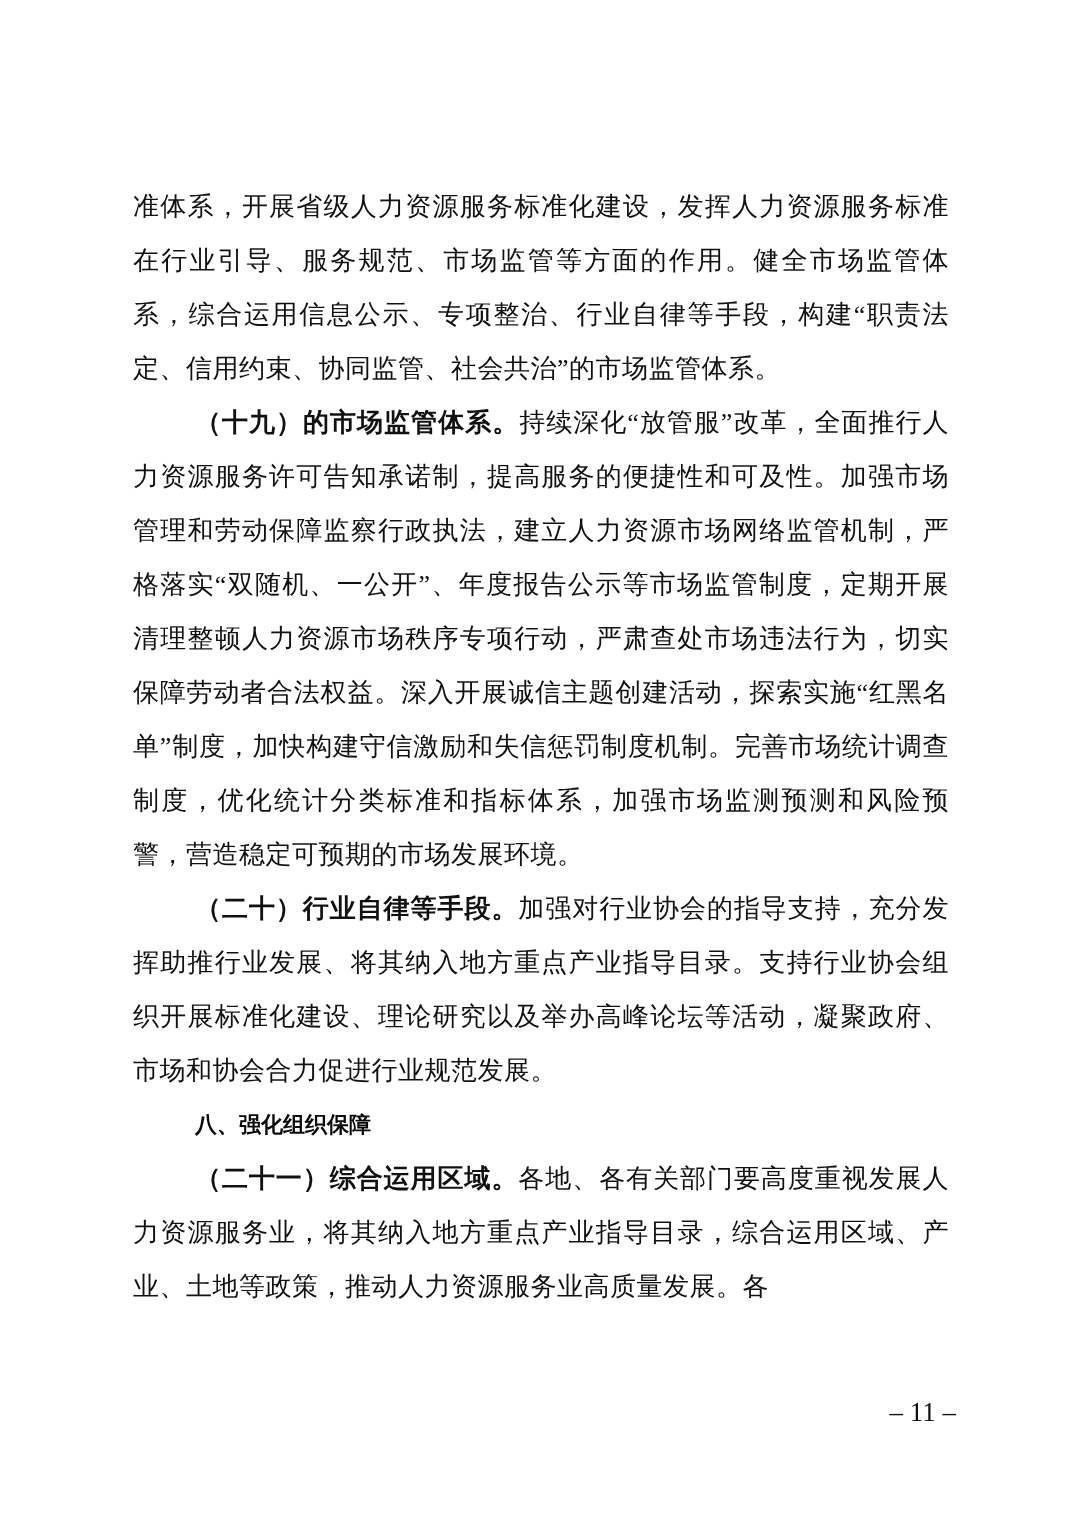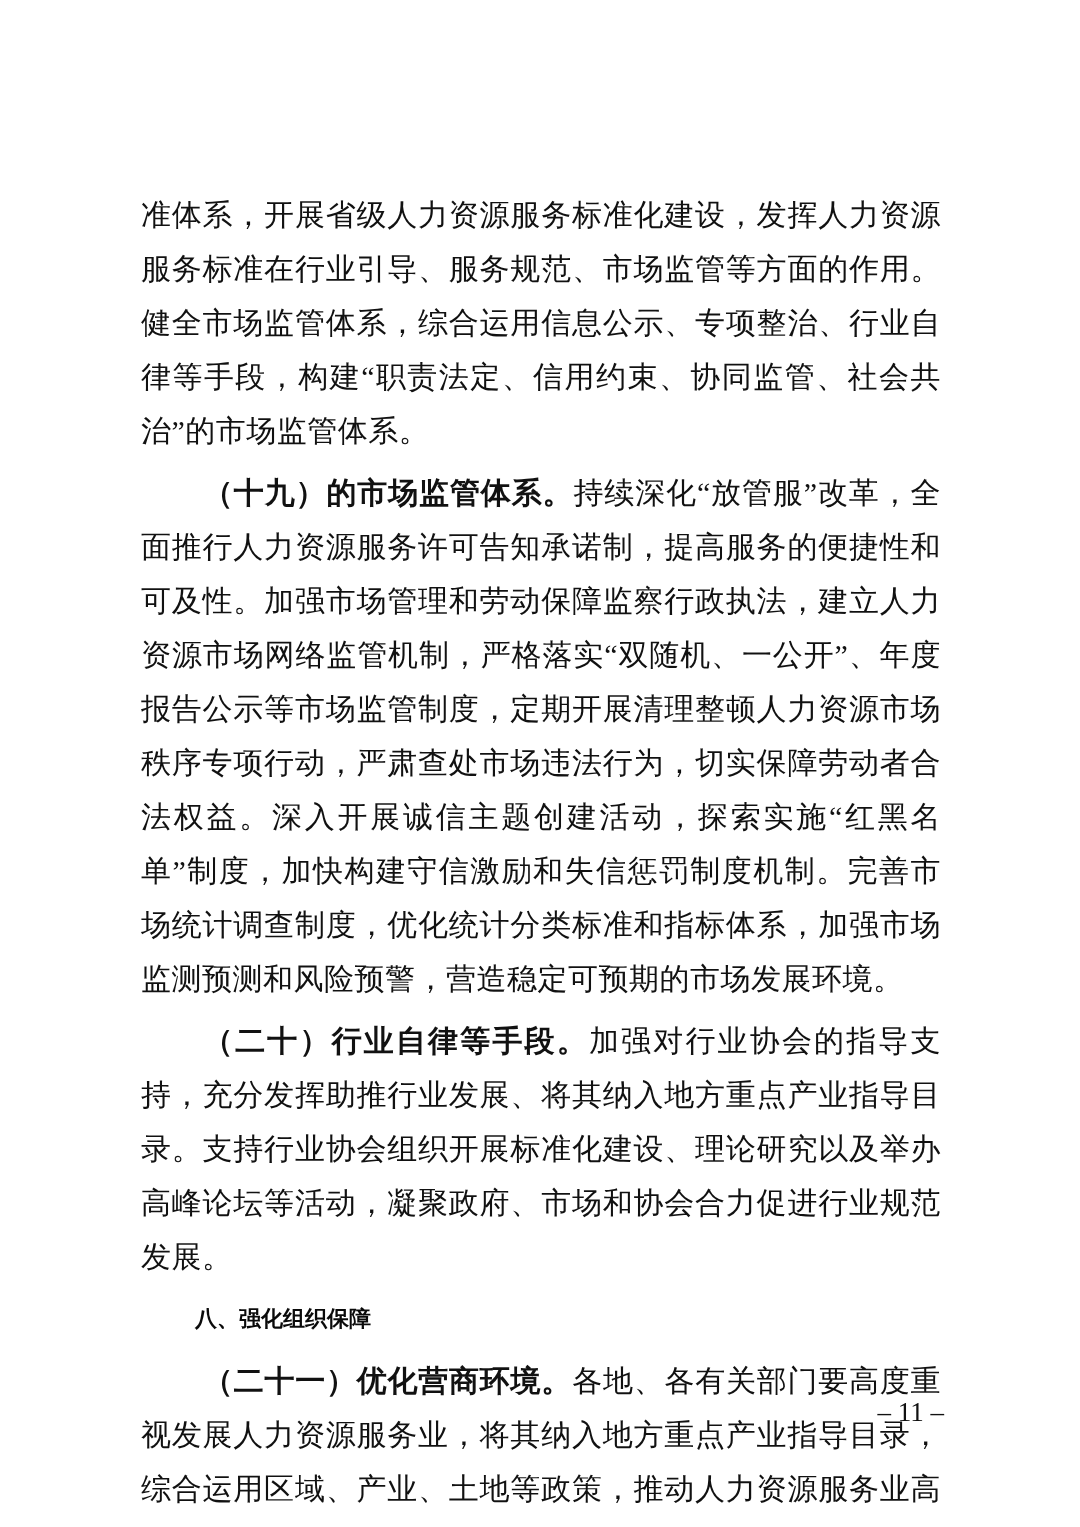--- a/index.html
+++ b/index.html
@@ -16,22 +16,22 @@
     font-family: "Liberation Serif", serif;
     color: #111111;
   }
   .content {
     position: absolute;
     left: 133px;
     top: 180px;
     width: 816px;
   }
   .para {
-    margin: 8px;
-    font-size: 30px;
+    margin: 0;
+    font-size: 26px;
     line-height: 54px;
     text-align: justify;
     text-justify: inter-character;
     letter-spacing: 0.5px;
   }
   .para.indent {
     text-indent: 62px;
   }
   .lead {
     font-weight: bold;
@@ -40,21 +40,21 @@
     margin: 0;
     font-family: "Liberation Sans", sans-serif;
     font-weight: bold;
     font-size: 22px;
     line-height: 54px;
     text-indent: 62px;
     color: #0a0a0a;
   }
   .footer {
     position: absolute;
-    right: 136px;
+    right: 124px;
     bottom: 100px;
     font-size: 27px;
     line-height: 30px;
     color: #111111;
     font-family: "Liberation Serif", serif;
     text-align: center;
   }
 </style>
 </head>
 <body>
@@ -63,18 +63,18 @@
   <div class="content">
 
     <p class="para"><span>准体系，开展省级人力资源服务标准化建设，发挥人力资源服务标准在行业引导、服务规范、市场监管等方面的作用。健全市场监管体系，综合运用信息公示、专项整治、行业自律等手段，构建“职责法定、信用约束、协同监管、社会共治”的市场监管体系。</span></p>
 
     <p class="para indent"><span class="lead">（十九）的市场监管体系。</span><span>持续深化“放管服”改革，全面推行人力资源服务许可告知承诺制，提高服务的便捷性和可及性。加强市场管理和劳动保障监察行政执法，建立人力资源市场网络监管机制，严格落实“双随机、一公开”、年度报告公示等市场监管制度，定期开展清理整顿人力资源市场秩序专项行动，严肃查处市场违法行为，切实保障劳动者合法权益。深入开展诚信主题创建活动，探索实施“红黑名单”制度，加快构建守信激励和失信惩罚制度机制。完善市场统计调查制度，优化统计分类标准和指标体系，加强市场监测预测和风险预警，营造稳定可预期的市场发展环境。</span></p>
 
     <p class="para indent"><span class="lead">（二十）行业自律等手段。</span><span>加强对行业协会的指导支持，充分发挥助推行业发展、将其纳入地方重点产业指导目录。支持行业协会组织开展标准化建设、理论研究以及举办高峰论坛等活动，凝聚政府、市场和协会合力促进行业规范发展。</span></p>
 
     <h2 class="heading">八、强化组织保障</h2>
 
-    <p class="para indent"><span class="lead">（二十一）优化营商环境。</span><span>各地、各有关部门要高度重视发展人力资源服务业，将其纳入地方重点产业指导目录，综合运用区域、产业、土地等政策，推动人力资源服务业高质量发展。各</span></p>
+    <p class="para indent"><span class="lead">（二十一）综合运用区域。</span><span>各地、各有关部门要高度重视发展人力资源服务业，将其纳入地方重点产业指导目录，综合运用区域、产业、土地等政策，推动人力资源服务业高质量发展。各</span></p>
 
   </div>
 
   <div class="footer">– 11 –</div>
 </div>
 
 </body></html>

